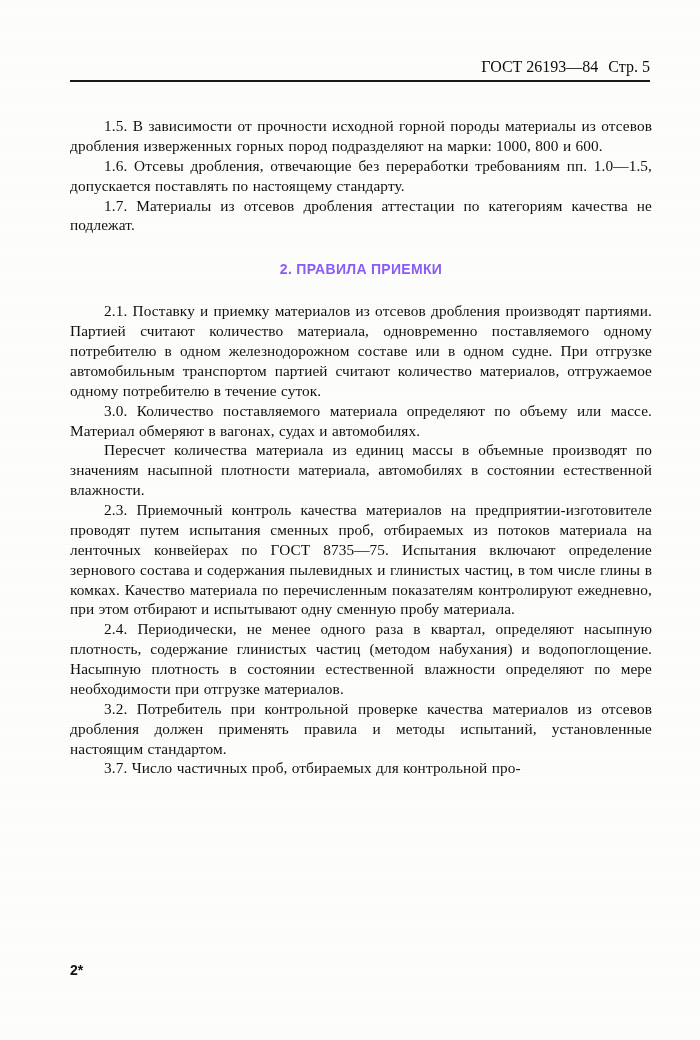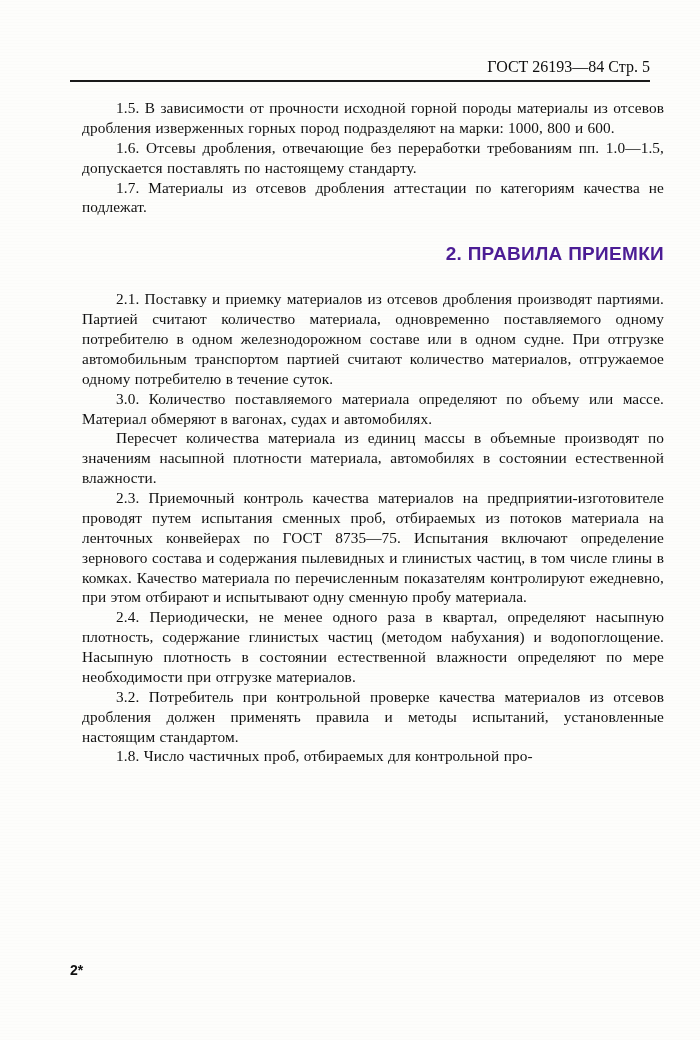--- a/index.html
+++ b/index.html
@@ -24,55 +24,54 @@
     background: #fdfdfb;
   }
   .header {
     position: absolute;
     left: 70px;
     top: 58px;
     width: 580px;
     display: flex;
     justify-content: flex-end;
     align-items: baseline;
-    gap: 4px;
+    gap: 10px;
   }
   .rule {
     position: absolute;
     left: 70px;
     top: 80px;
     width: 580px;
     height: 2px;
     background: #1a1a1a;
   }
   .content {
     position: absolute;
     left: 70px;
-    top: 98px;
+    top: 116px;
     width: 582px;
-    margin-left: 12px;
   }
   p.para {
     margin: 0;
     font-size: 15.3px;
     line-height: 1.30;
     text-align: justify;
     text-indent: 34px;
     letter-spacing: 0.1px;
     word-spacing: 0.4px;
     color: #101010;
   }
   .section-title {
     margin: 0;
-    text-align: right;
+    text-align: center;
     font-family: "Liberation Sans", sans-serif;
     font-weight: bold;
-    font-size: 19px;
+    font-size: 14px;
     letter-spacing: 0.3px;
-    color: #4c1d95;
+    color: #8b5cf6;
   }
   .gap-before-title { height: 26px; }
   .gap-after-title { height: 24px; }
   .footer-mark {
     position: absolute;
     left: 70px;
     top: 962px;
     font-family: "Liberation Sans", sans-serif;
     font-weight: bold;
     font-size: 14px;
@@ -107,20 +106,20 @@
     <div class="gap-before-title"></div>
     <p class="section-title">2. ПРАВИЛА ПРИЕМКИ</p>
     <div class="gap-after-title"></div>
 
     <p class="para">2.1. Поставку и приемку материалов из отсевов дробления производят партиями. Партией считают количество материала, одновременно поставляемого одному потребителю в одном железнодорожном составе или в одном судне. При отгрузке автомобильным транспортом партией считают количество материалов, отгружаемое одному потребителю в течение суток.</p>
     <p class="para">3.0. Количество поставляемого материала определяют по объему или массе. Материал обмеряют в вагонах, судах и автомобилях.</p>
     <p class="para">Пересчет количества материала из единиц массы в объемные производят по значениям насыпной плотности материала, автомобилях в состоянии естественной влажности.</p>
     <p class="para">2.3. Приемочный контроль качества материалов на предприятии-изготовителе проводят путем испытания сменных проб, отбираемых из потоков материала на ленточных конвейерах по ГОСТ 8735—75. Испытания включают определение зернового состава и содержания пылевидных и глинистых частиц, в том числе глины в комках. Качество материала по перечисленным показателям контролируют ежедневно, при этом отбирают и испытывают одну сменную пробу материала.</p>
     <p class="para">2.4. Периодически, не менее одного раза в квартал, определяют насыпную плотность, содержание глинистых частиц (методом набухания) и водопоглощение. Насыпную плотность в состоянии естественной влажности определяют по мере необходимости при отгрузке материалов.</p>
     <p class="para">3.2. Потребитель при контрольной проверке качества материалов из отсевов дробления должен применять правила и методы испытаний, установленные настоящим стандартом.</p>
-    <p class="para">1.8. Число частичных проб, отбираемых для контрольной про-</p>
+    <p class="para">3.7. Число частичных проб, отбираемых для контрольной про-</p>
 
   </div>
 
   <div class="footer-mark">2*</div>
 
   <div class="grain"></div>
 </div>
 
 </body></html>

